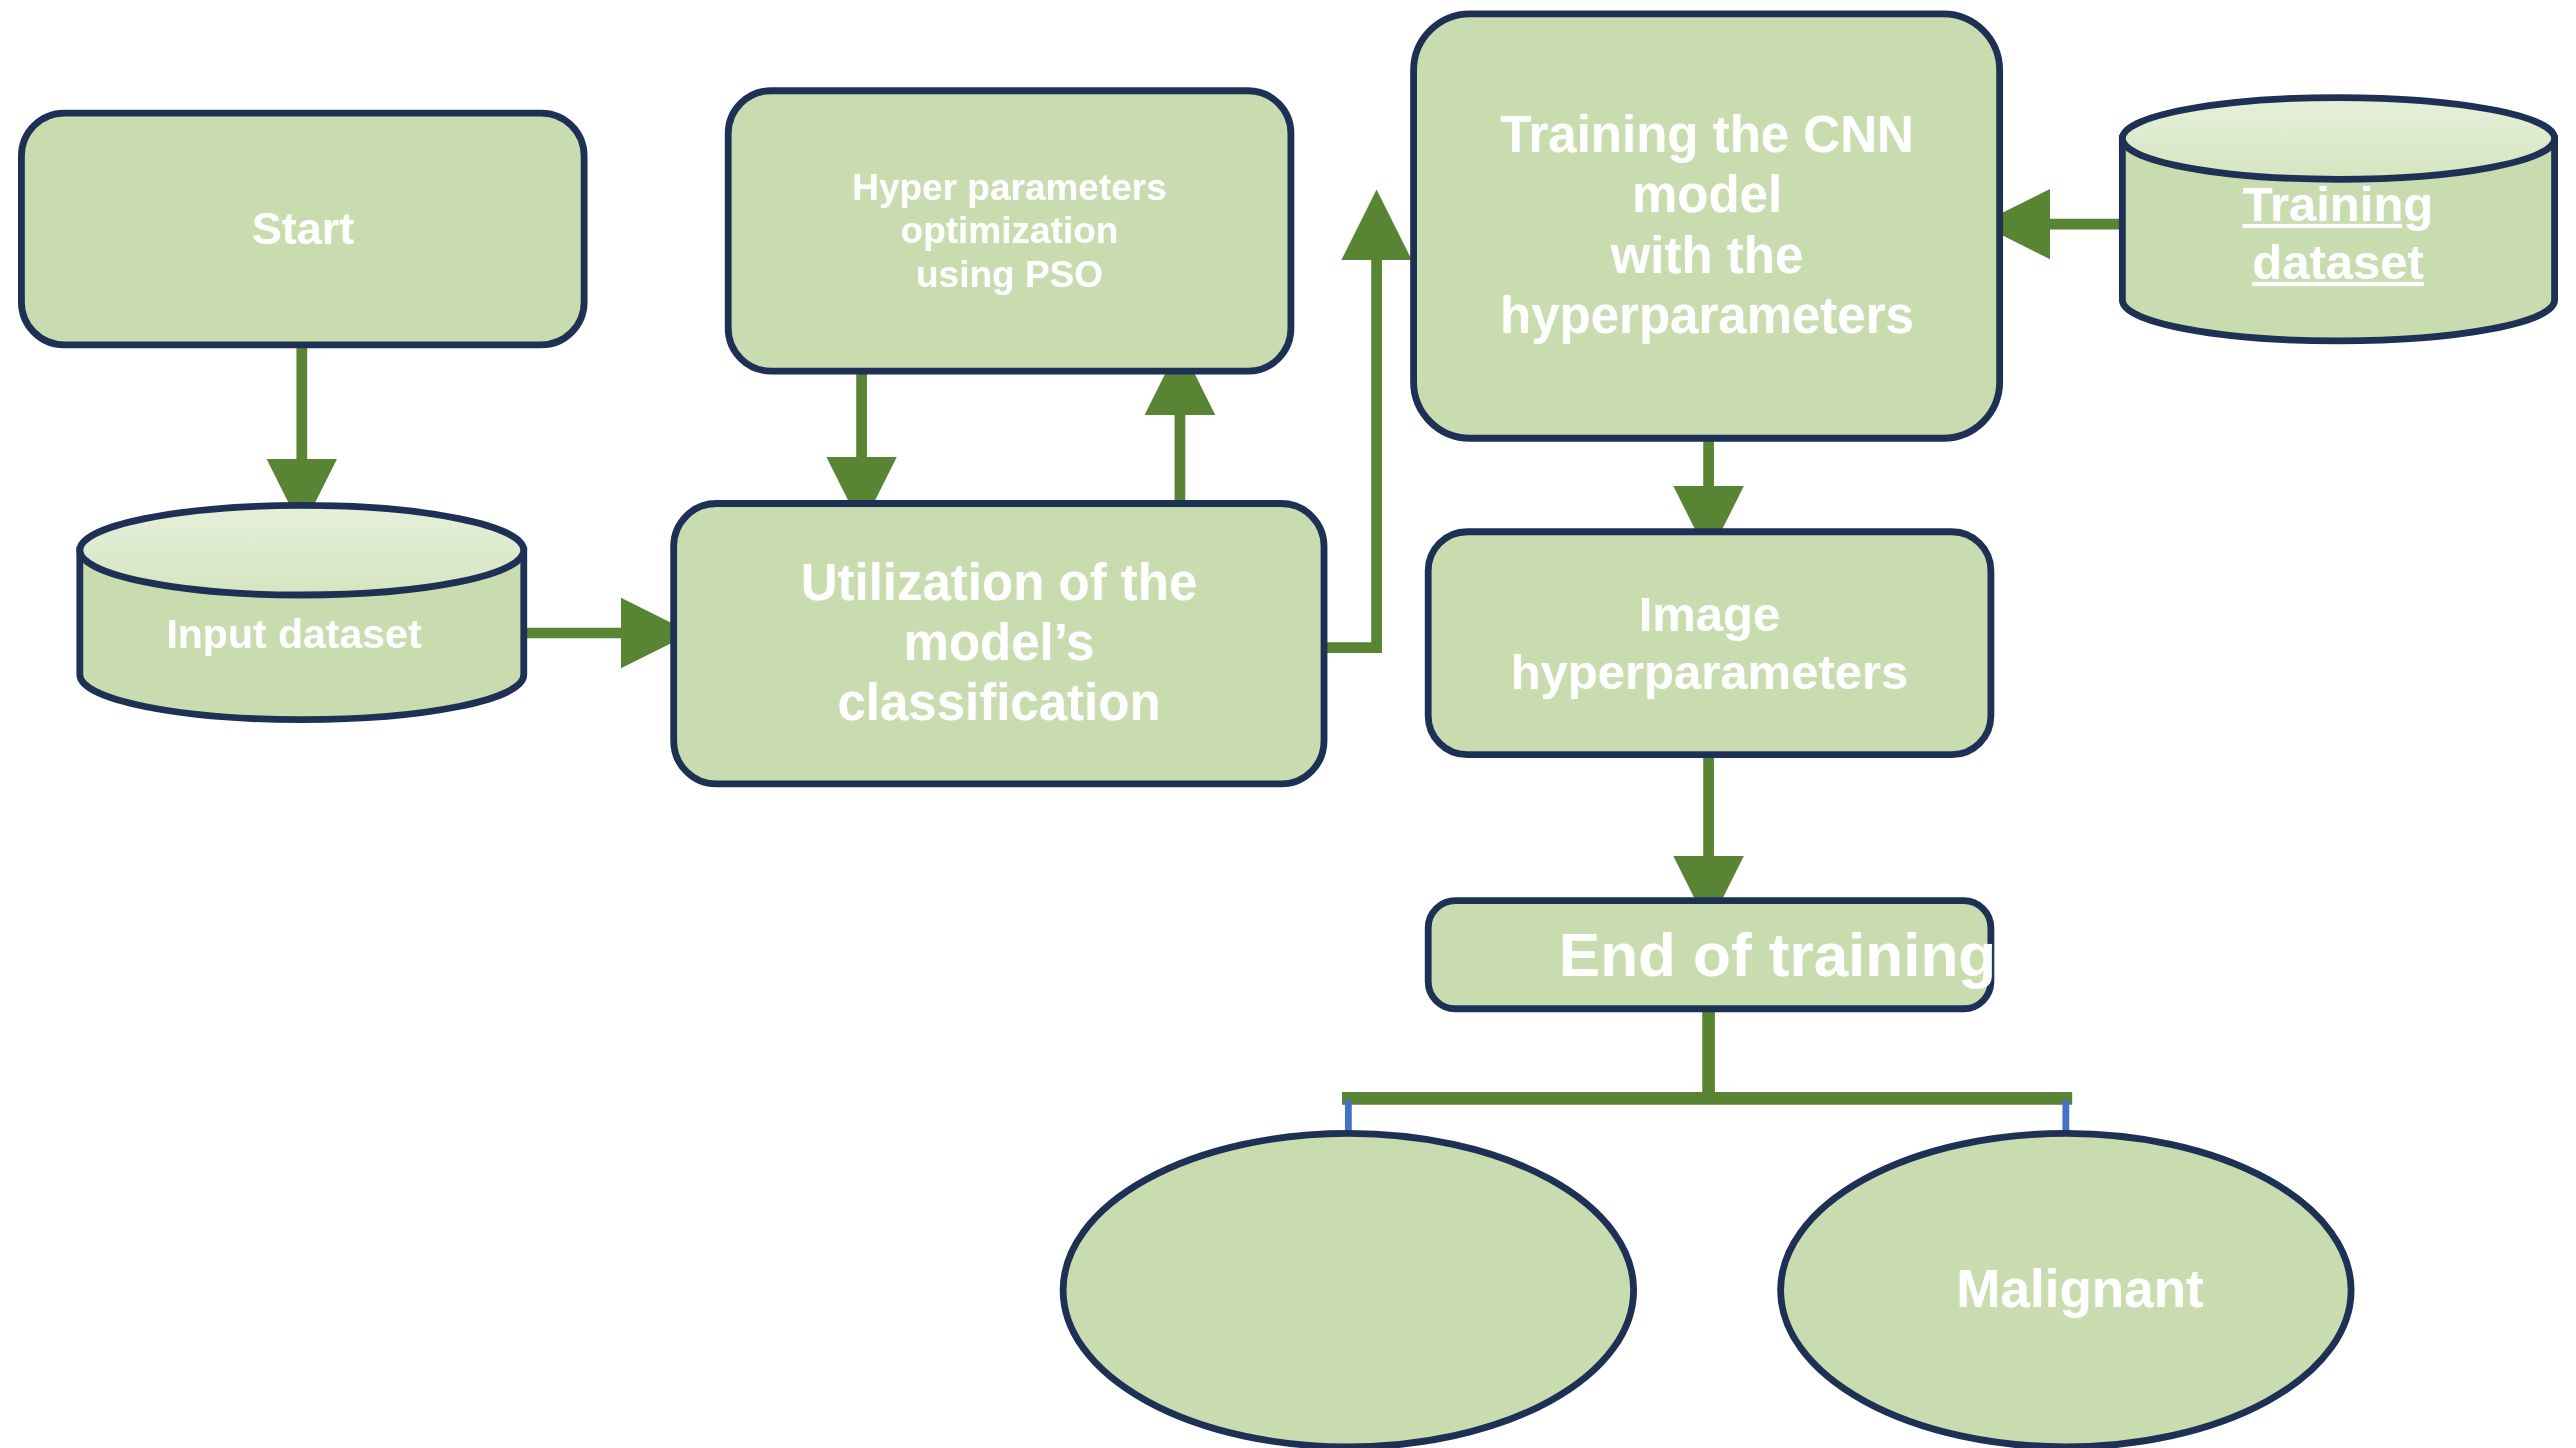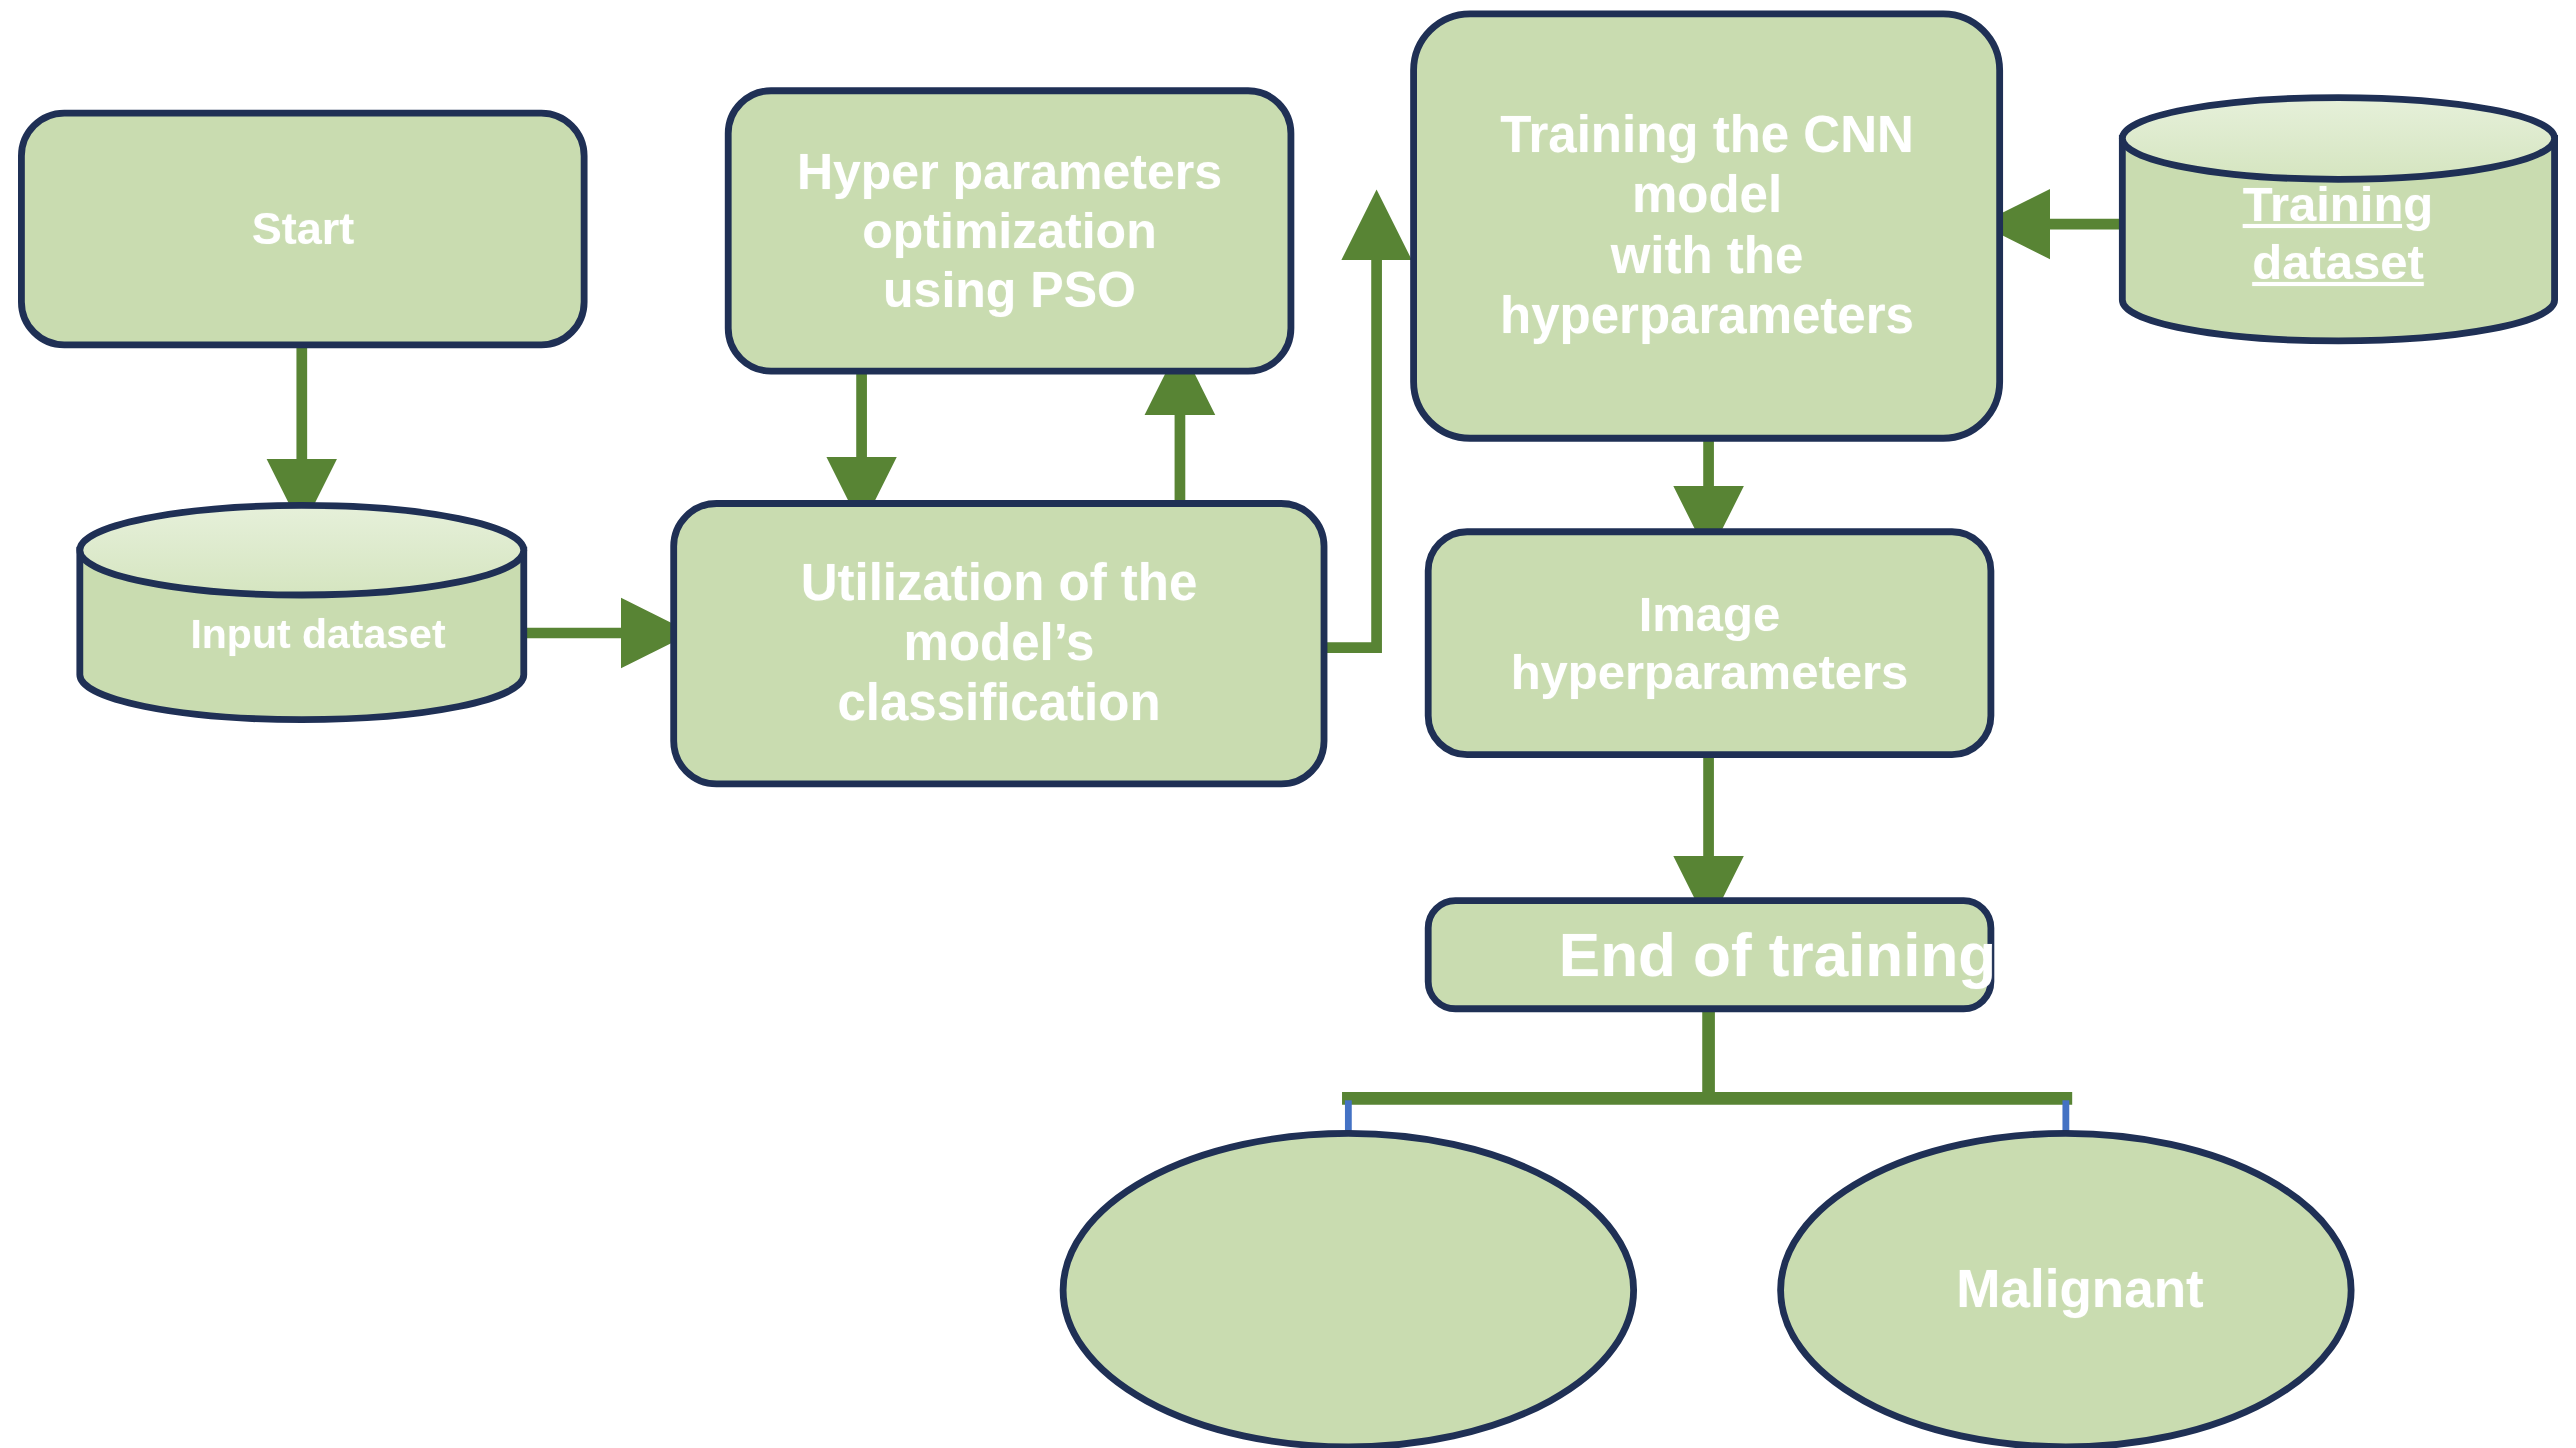--- a/index.html
+++ b/index.html
@@ -108,23 +108,23 @@
       <rect x="1467" y="925" width="578" height="111" rx="28" ry="28" fill="#c9dcb0" stroke="#1f3055" stroke-width="7"></rect>
 
       <ellipse cx="1385" cy="1325" rx="293" ry="161" fill="#c9dcb0" stroke="#1f3055" stroke-width="7"></ellipse>
 
       <ellipse cx="2122" cy="1325" rx="293" ry="161" fill="#c9dcb0" stroke="#1f3055" stroke-width="7"></ellipse>
     </g>
   </svg>
 
   <div class="node-label" style="left:21.4px; top:113px; width:563px; height:232px; font-size:45px;">Start</div>
 
-  <div class="node-label" style="left:96px; top:550px; width:444px; height:169px; font-size:41px;">Input dataset</div>
+  <div class="node-label" style="left:72px; top:550px; width:444px; height:169px; font-size:41px;">Input dataset</div>
 
-  <div class="node-label" style="left:728px; top:91px; width:563px; height:280px; font-size:50px;">Hyper parameters
+  <div class="node-label" style="left:728px; top:91px; width:563px; height:280px; font-size:37px;">Hyper parameters
 optimization
 using PSO</div>
 
   <div class="node-label" style="left:674px; top:503px; width:650px; height:280px; font-size:51px;">Utilization of the
 model’s
 classification</div>
 
   <div class="node-label" style="left:1414px; top:13.6px; width:586px; height:424px; font-size:51px;">Training the CNN
 model
 with the

